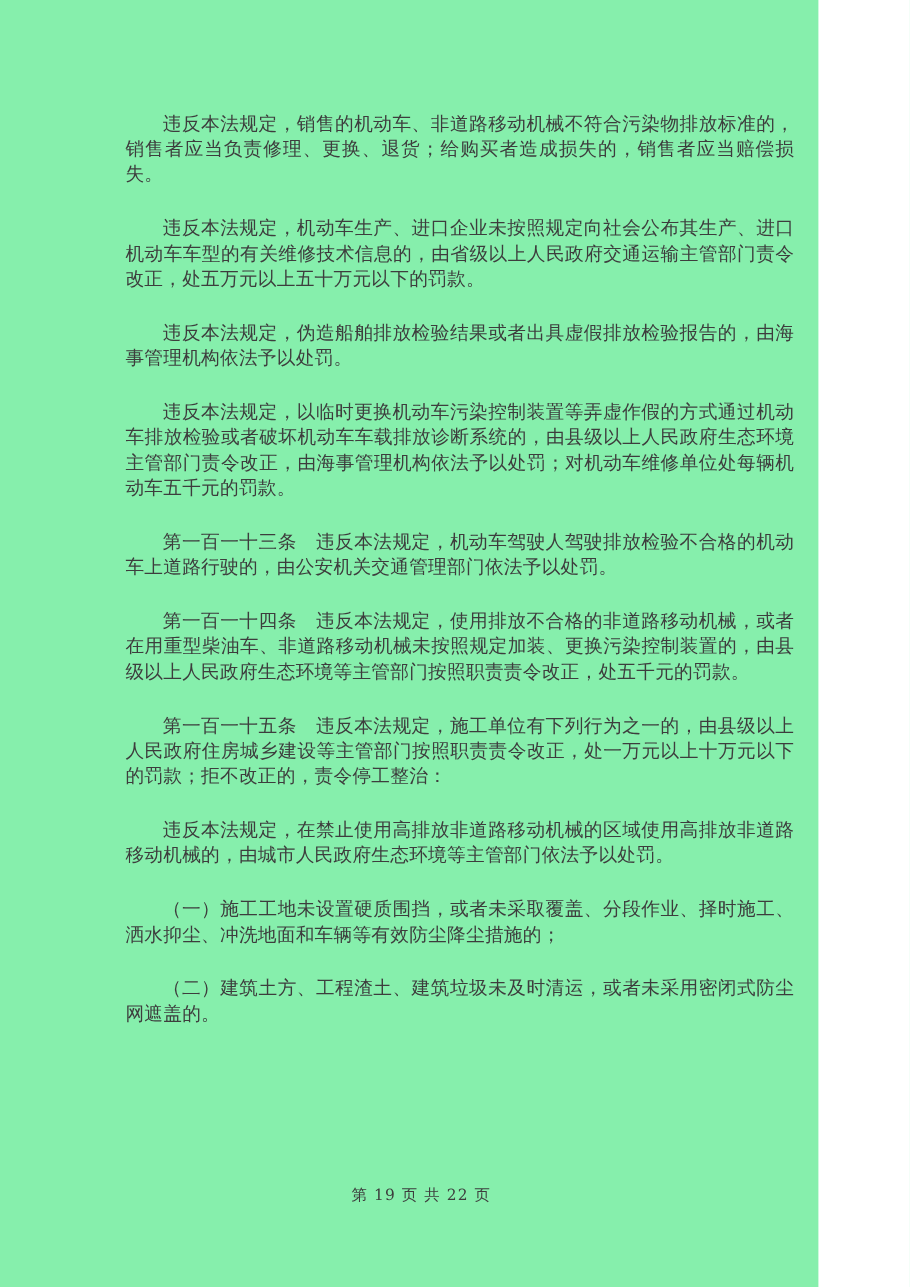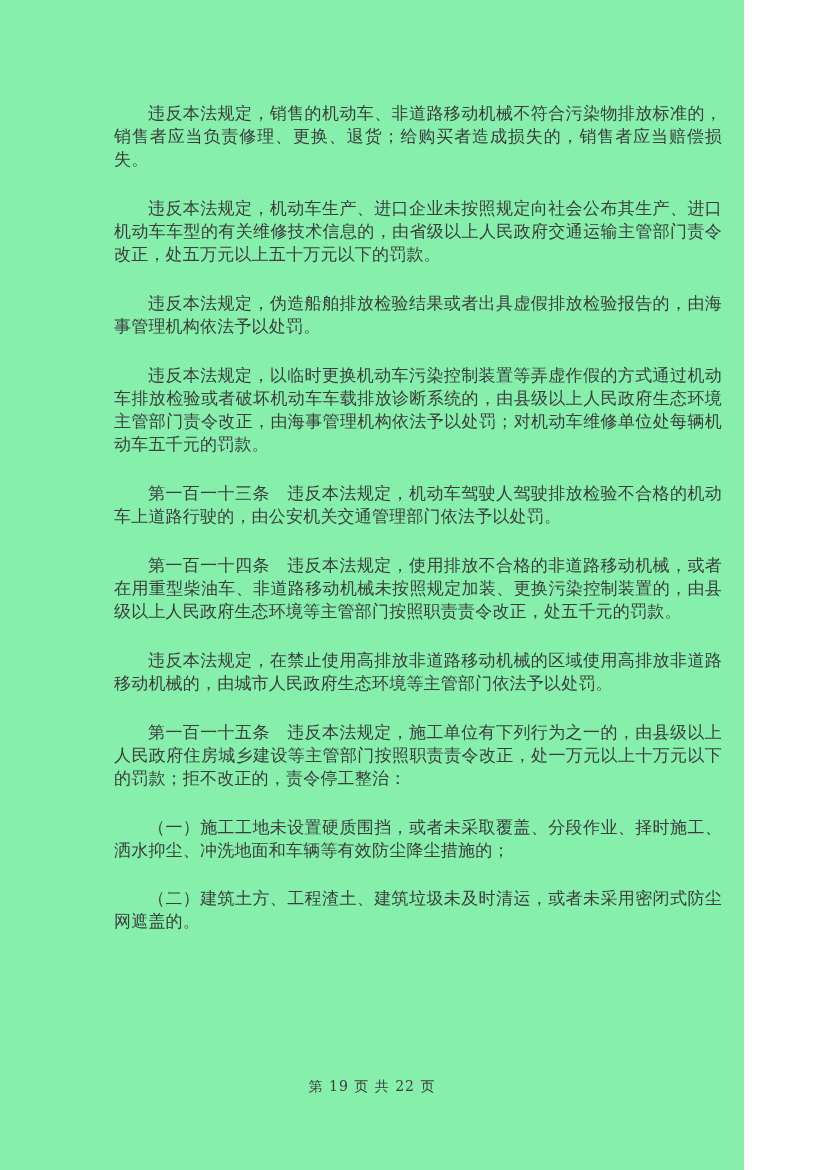--- a/index.html
+++ b/index.html
@@ -26,43 +26,43 @@
     margin: 0 0 26px 0;
     font-size: 17px;
     line-height: 23px;
     text-indent: 2em;
     text-align: justify;
     text-justify: inter-character;
     letter-spacing: 0.2px;
   }
   .content p:last-child {
     margin-bottom: 16px;
-    font-family: Liberation Mono, monospace;
   }
   .footer {
     position: absolute;
     left: 0;
     top: 1078px;
     width: 100%;
     text-align: center;
     font-size: 14px;
     color: #3d3d3d;
     letter-spacing: 1px;
+    padding-left: 11px;
   }
 </style>
 </head>
 <body>
 
 <div class="page">
   <div class="content" style="color: rgb(61, 61, 61);">
     <p>违反本法规定，销售的机动车、非道路移动机械不符合污染物排放标准的，销售者应当负责修理、更换、退货；给购买者造成损失的，销售者应当赔偿损失。</p>
     <p>违反本法规定，机动车生产、进口企业未按照规定向社会公布其生产、进口机动车车型的有关维修技术信息的，由省级以上人民政府交通运输主管部门责令改正，处五万元以上五十万元以下的罚款。</p>
     <p>违反本法规定，伪造船舶排放检验结果或者出具虚假排放检验报告的，由海事管理机构依法予以处罚。</p>
     <p>违反本法规定，以临时更换机动车污染控制装置等弄虚作假的方式通过机动车排放检验或者破坏机动车车载排放诊断系统的，由县级以上人民政府生态环境主管部门责令改正，由海事管理机构依法予以处罚；对机动车维修单位处每辆机动车五千元的罚款。</p>
     <p>第一百一十三条　违反本法规定，机动车驾驶人驾驶排放检验不合格的机动车上道路行驶的，由公安机关交通管理部门依法予以处罚。</p>
     <p>第一百一十四条　违反本法规定，使用排放不合格的非道路移动机械，或者在用重型柴油车、非道路移动机械未按照规定加装、更换污染控制装置的，由县级以上人民政府生态环境等主管部门按照职责责令改正，处五千元的罚款。</p>
+    <p>第一百一十五条　违反本法规定，施工单位有下列行为之一的，由县级以上人民政府住房城乡建设等主管部门按照职责责令改正，处一万元以上十万元以下的罚款；拒不改正的，责令停工整治：</p>
     <p>违反本法规定，在禁止使用高排放非道路移动机械的区域使用高排放非道路移动机械的，由城市人民政府生态环境等主管部门依法予以处罚。</p>
-    <p>第一百一十五条　违反本法规定，施工单位有下列行为之一的，由县级以上人民政府住房城乡建设等主管部门按照职责责令改正，处一万元以上十万元以下的罚款；拒不改正的，责令停工整治：</p>
     <p>（一）施工工地未设置硬质围挡，或者未采取覆盖、分段作业、择时施工、洒水抑尘、冲洗地面和车辆等有效防尘降尘措施的；</p>
     <p>（二）建筑土方、工程渣土、建筑垃圾未及时清运，或者未采用密闭式防尘网遮盖的。</p>
   </div>
   <div class="footer">第 19 页 共 22 页</div>
 </div>
 
 </body></html>

